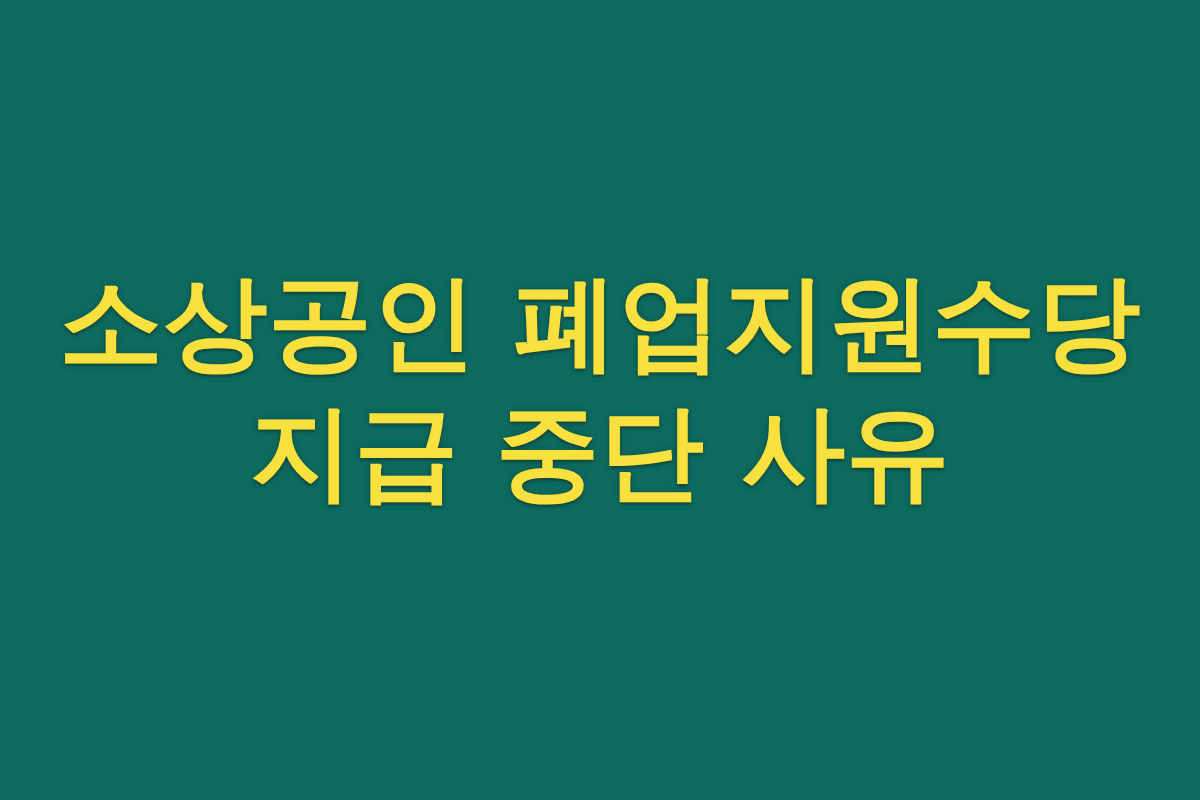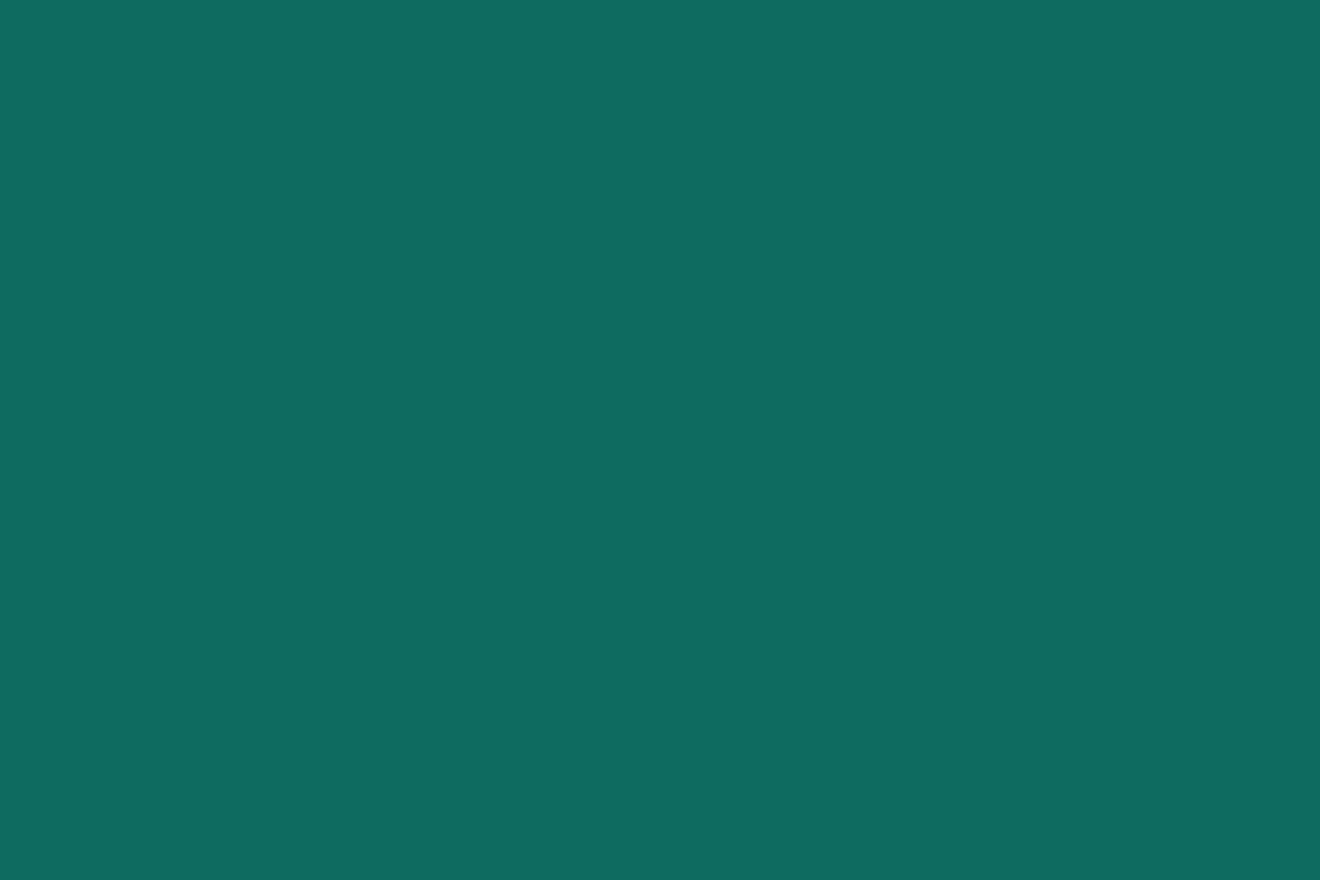--- a/index.html
+++ b/index.html
@@ -63,17 +63,19 @@
     font-size: 104px;
   }
 </style>
 </head>
 <body>
 
 <div class="banner" style="background-color: rgb(14, 107, 96);">
 
   <div class="headline">
 
+    <span class="headline-line headline-line--primary" style="color: rgb(248, 225, 63);">소상공인 폐업지원수당</span>
 
+    <span class="headline-line headline-line--secondary" style="color: rgb(248, 225, 63);">지급 중단 사유</span>
 
   </div>
 
 </div>
 
 </body></html>

